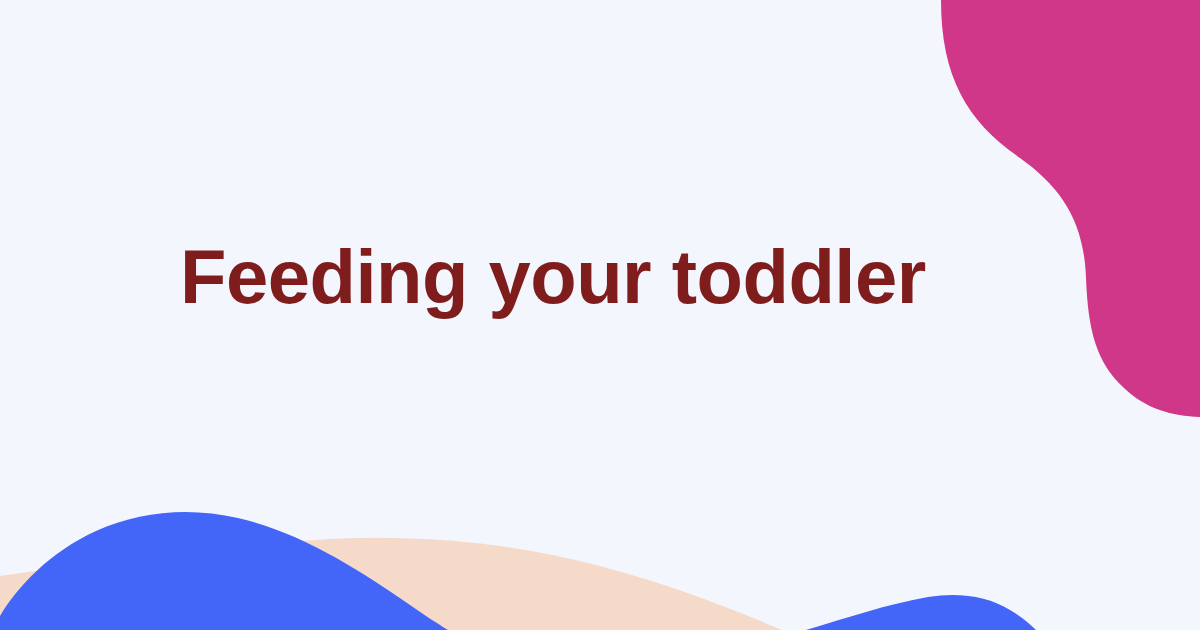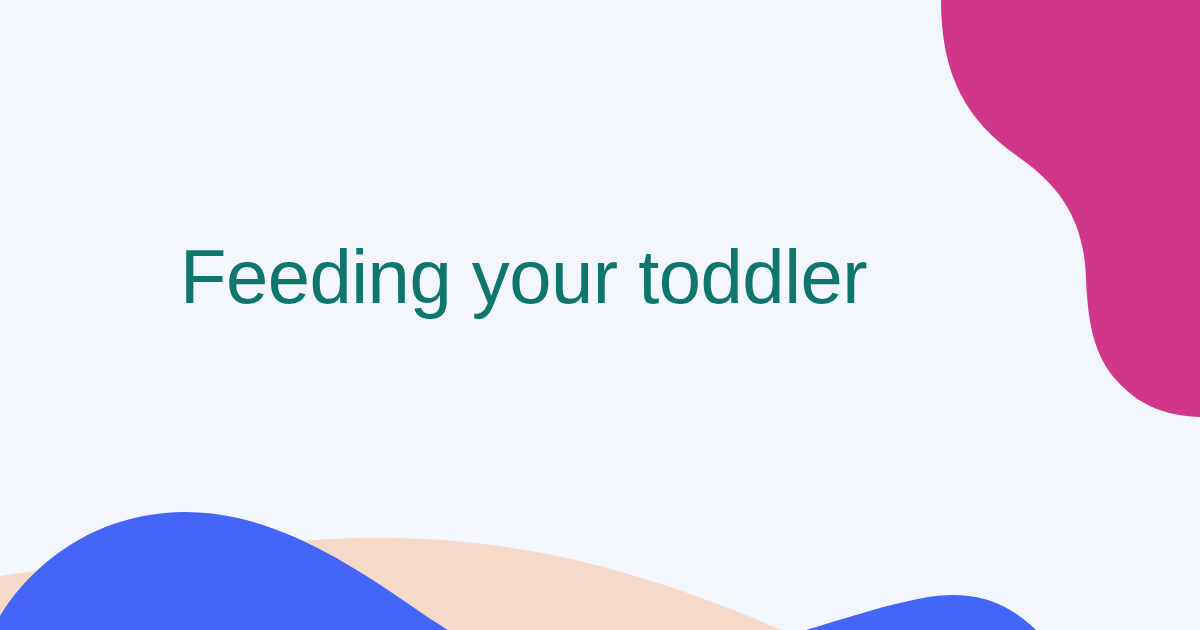--- a/index.html
+++ b/index.html
@@ -36,24 +36,24 @@
     display: flex;
     align-items: center;
     justify-content: flex-start;
     pointer-events: none;
   }
   #hero-title {
     margin: 0;
     padding: 0 0 0 180px;
     font-family: "Liberation Sans", "DejaVu Sans", sans-serif;
     font-size: 76px;
-    font-weight: 400;
+    font-weight: 700;
     line-height: 1.05;
     letter-spacing: -0.5px;
-    color: #0f766e;
+    color: #7f1d1d;
     white-space: nowrap;
     position: relative;
     top: -38px;
   }
 </style>
 </head>
 <body>
 
 <div id="canvas">
 

